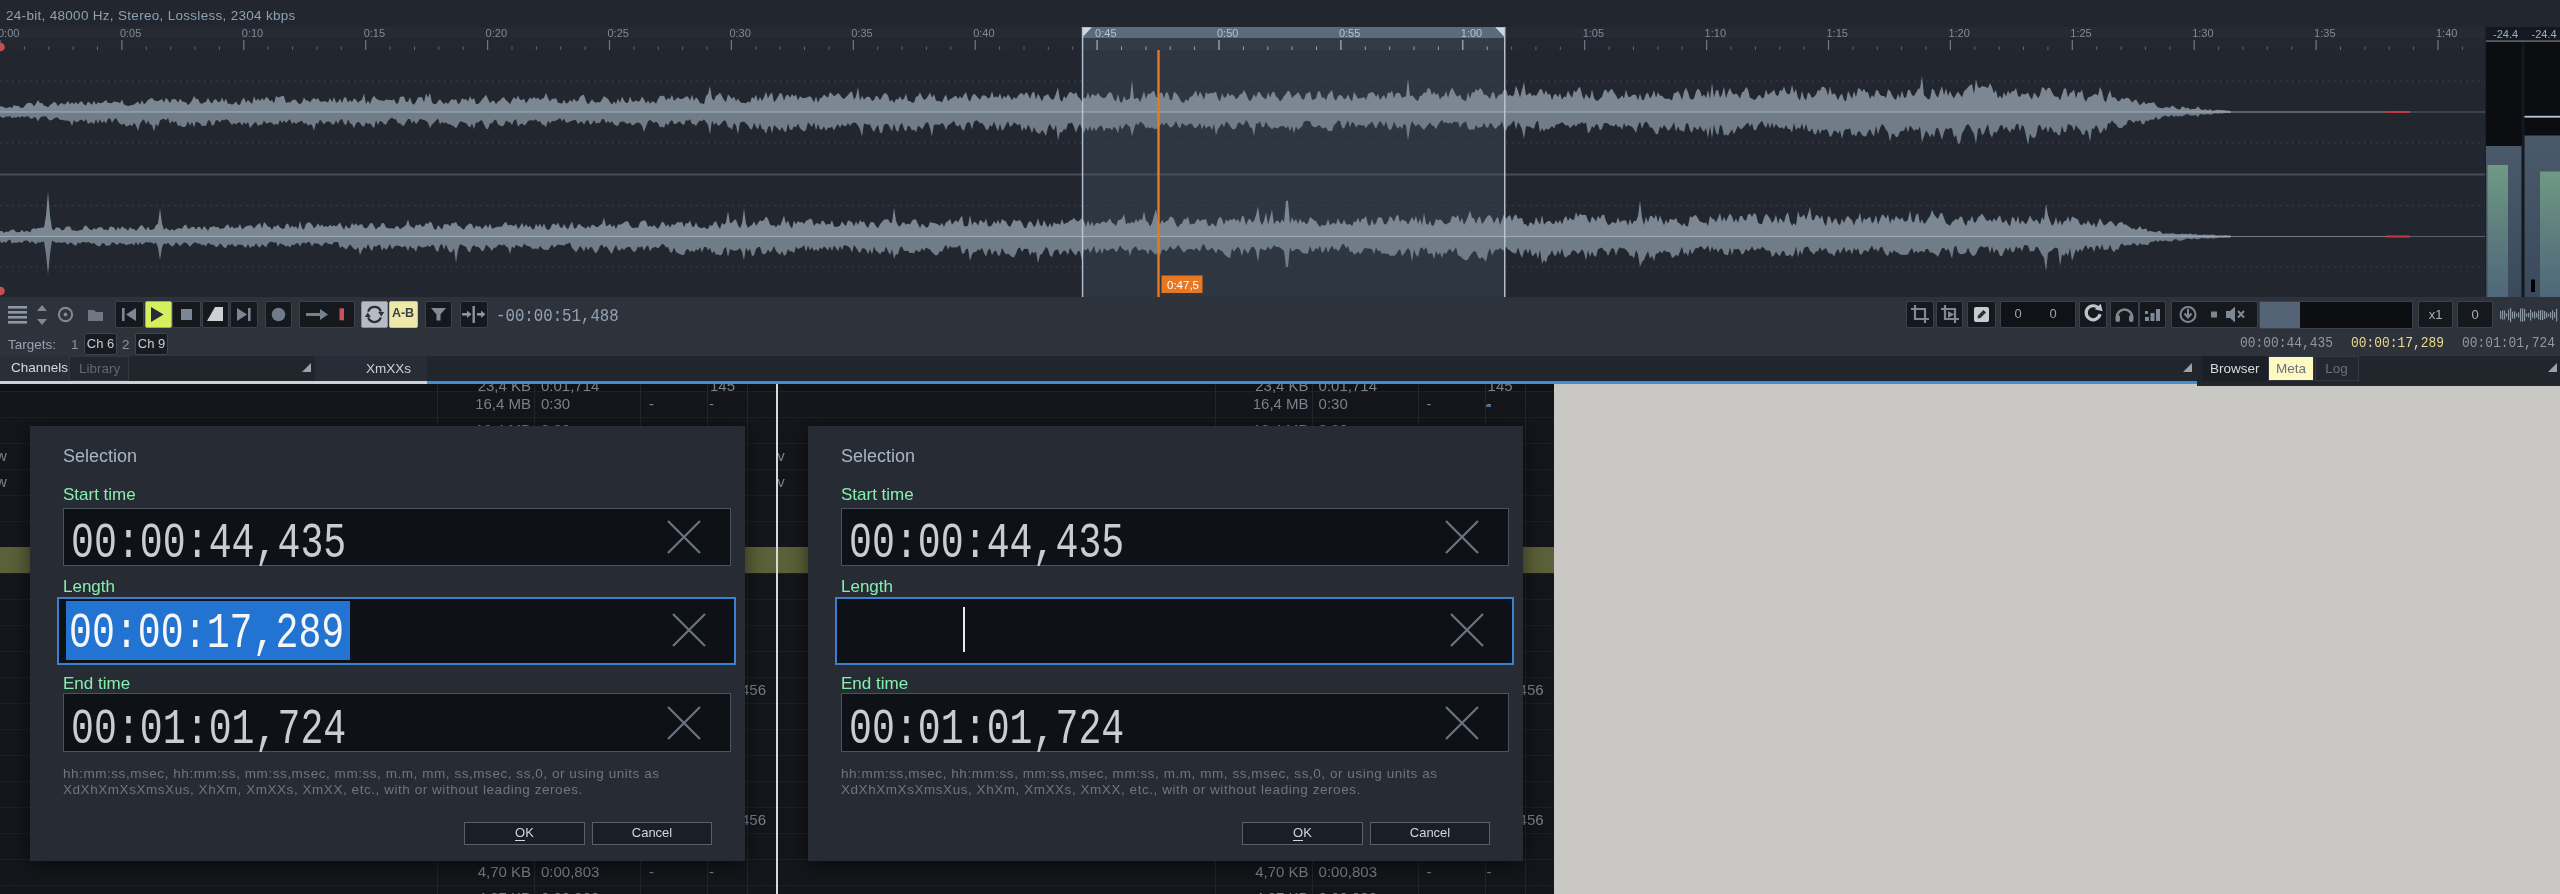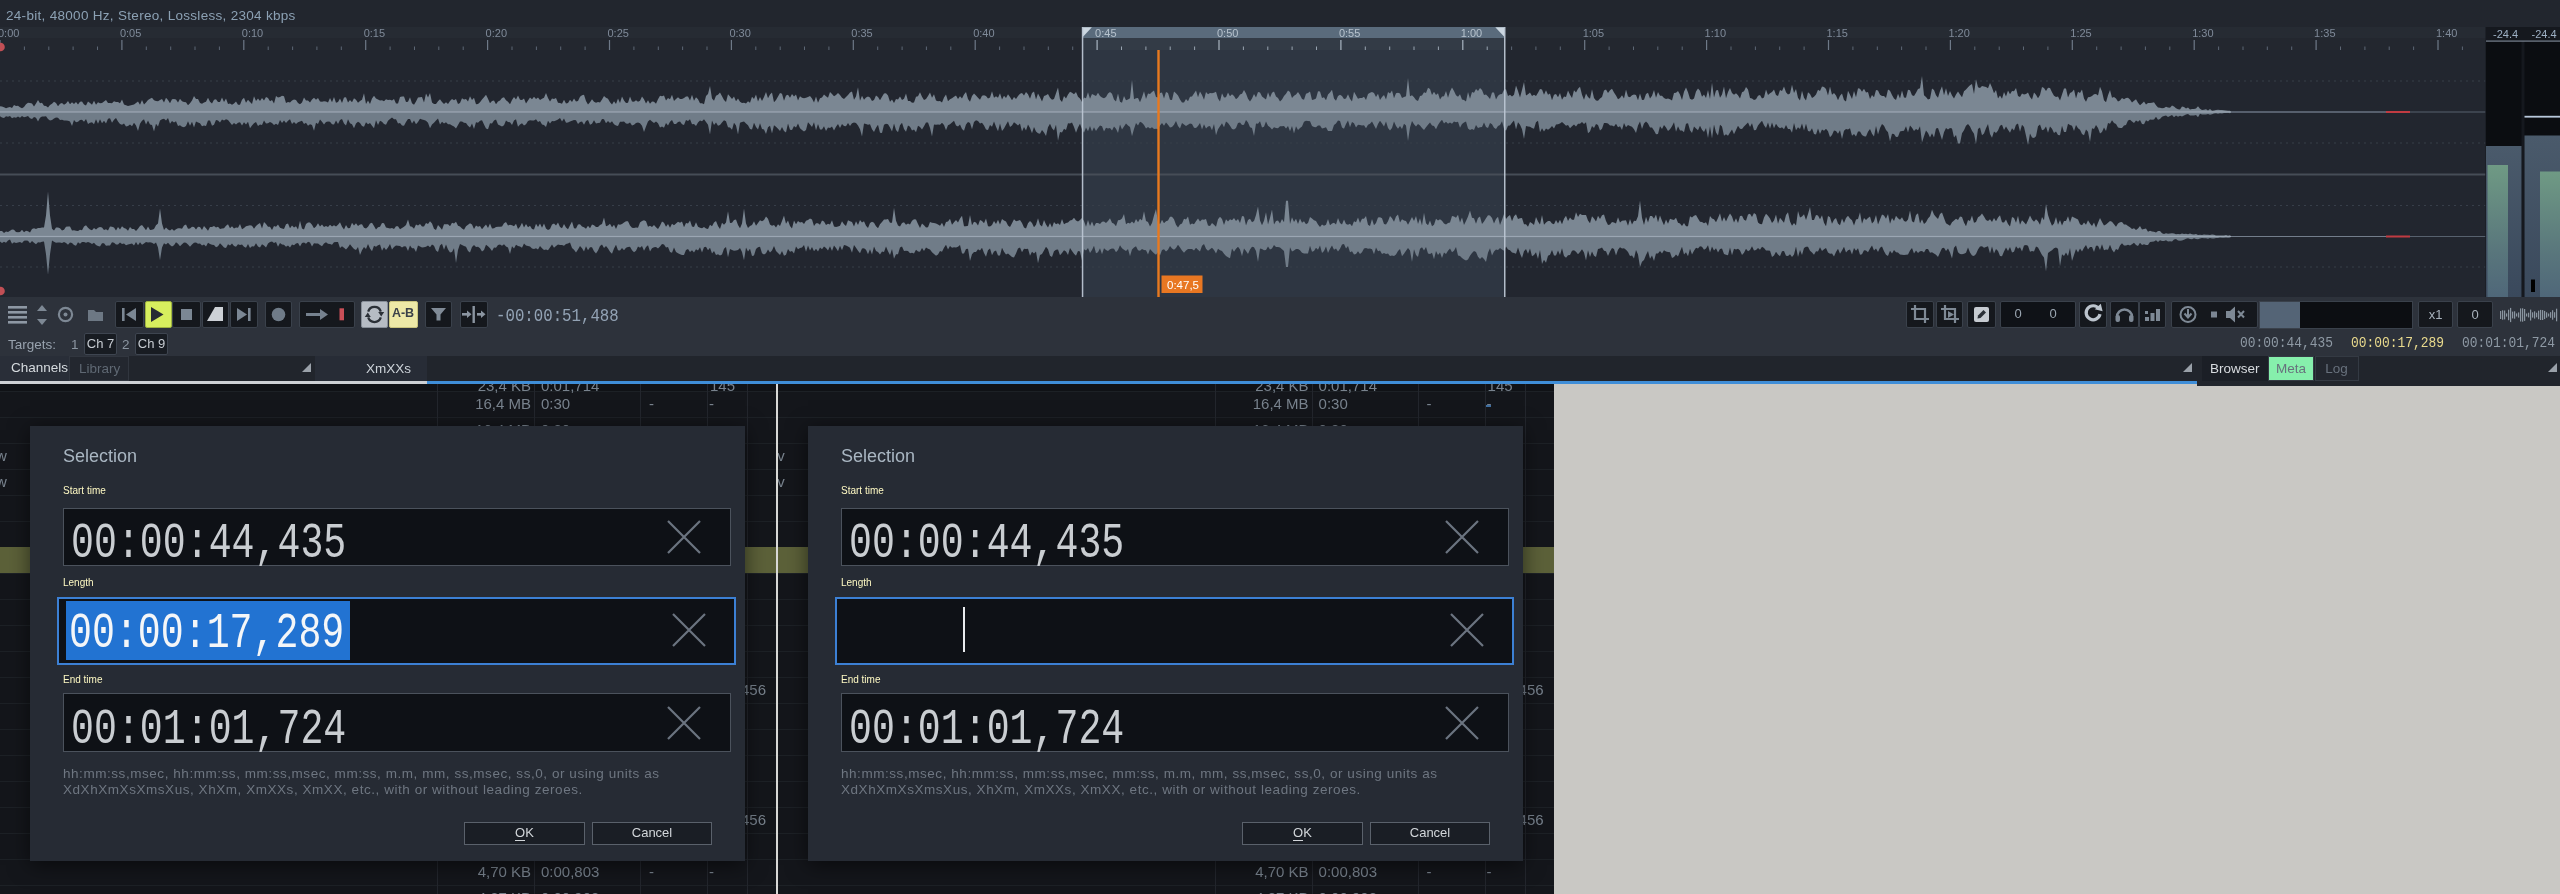--- a/index.html
+++ b/index.html
@@ -1,19 +1,19 @@
 <!DOCTYPE html>
 <html><head><meta charset="utf-8"><style>
 *{margin:0;padding:0;box-sizing:border-box}
 html,body{width:2560px;height:894px;overflow:hidden;background:#22262e;
 font-family:"Liberation Sans",sans-serif;position:relative}
 .abs{position:absolute}
 .tbtn{position:absolute;top:301px;height:26.5px;background:#15181d;border:1px solid #3a414b;border-radius:2px}
 .mono{font-family:"Liberation Mono",monospace;display:inline-block;transform-origin:0 50%}
-.lbl{position:absolute;font-size:10px;color:#fef9c3}
+.lbl{position:absolute;font-size:17px;color:#86efac}
 .inp{position:absolute;background:#0e1116;border:1px solid #4b525c}
 .bigt{font-family:"Liberation Mono",monospace;display:inline-block;transform:scaleX(0.757);
 transform-origin:0 50%;font-size:50.5px;color:#c9cdd1;white-space:pre}
 .btn{position:absolute;height:23px;background:#1a1e25;border:1px solid #5a616b;
 color:#d2d6da;font-size:13px;text-align:center;line-height:19px}
 .cell{position:absolute;font-size:15px;color:#78828d;line-height:26px;height:26px;white-space:pre}
 .tri{position:absolute;width:0;height:0;border-left:9px solid transparent;border-bottom:9px solid #9aa1a9}
 </style></head><body>
 <svg width="2560" height="297" style="position:absolute;left:0;top:0">
 <defs>
@@ -363,34 +363,34 @@
       <rect x="48" y="12.5" width="1.2" height="3.0" fill="#8a95a0"></rect>
       <rect x="50" y="11.1" width="1.2" height="5.7" fill="#8a95a0"></rect>
       <rect x="52" y="9.2" width="1.2" height="9.5" fill="#8a95a0"></rect>
       <rect x="54" y="11.2" width="1.2" height="5.5" fill="#8a95a0"></rect>
       <rect x="56" y="7.7" width="1.2" height="12.6" fill="#8a95a0"></rect>
     </g>
   </svg>
 <div class="abs" style="left:0;top:331px;width:2560px;height:25px;background:#2d323b"></div>
 <div class="abs" style="left:8px;top:336.5px;font-size:13.5px;color:#98a2ae">Targets:</div>
 <div class="abs" style="left:71px;top:336.5px;font-size:13.5px;color:#8b95a1">1</div>
-<div class="abs" style="left:84px;top:333px;width:33px;height:22px;background:#181c22;border:1px solid #3e4550;border-radius:2px;font-size:13px;color:#c7ccd2;text-align:center;line-height:20px">Ch 7</div>
+<div class="abs" style="left:84px;top:333px;width:33px;height:22px;background:#181c22;border:1px solid #3e4550;border-radius:2px;font-size:13px;color:#c7ccd2;text-align:center;line-height:20px">Ch 6</div>
 <div class="abs" style="left:122px;top:336.5px;font-size:13.5px;color:#8b95a1">2</div>
 <div class="abs" style="left:135px;top:333px;width:33px;height:22px;background:#181c22;border:1px solid #3e4550;border-radius:2px;font-size:13px;color:#c7ccd2;text-align:center;line-height:20px">Ch 9</div>
 <div class="abs" style="left:2240px;top:333px"><span class="mono" style="font-size:15px;color:#8e99a4;transform:scaleX(0.86)">00:00:44,435</span></div>
 <div class="abs" style="left:2351px;top:333px"><span class="mono" style="font-size:15px;color:#e9da8d;transform:scaleX(0.86)">00:00:17,289</span></div>
 <div class="abs" style="left:2462px;top:333px"><span class="mono" style="font-size:15px;color:#8e99a4;transform:scaleX(0.86)">00:01:01,724</span></div>
 <div class="abs" style="left:0;top:356px;width:2560px;height:27.5px;background:#21252c"></div>
 <div class="abs" style="left:0;top:356px;width:69px;height:24.5px;background:#292e38;color:#d6dbdf;font-size:13.5px;line-height:24px;padding-left:11px">Channels</div>
 <div class="abs" style="left:69px;top:356px;width:60px;height:24.5px;background:#23272f;border:1px solid #31363f;color:#5f6873;font-size:13.5px;line-height:23px;padding-left:9px">Library</div>
 <div class="tri" style="left:302px;top:363px"></div>
 <div class="abs" style="left:315px;top:356px;width:112px;height:27.5px;background:#272c36;color:#ccd2d8;font-size:13.5px;line-height:25px;padding-left:51px">XmXXs List</div>
 <div class="tri" style="left:2183px;top:363px"></div>
 <div class="abs" style="left:2202px;top:356px;width:65.5px;height:25px;background:#1b1f26;color:#d7dbdf;font-size:13.5px;line-height:25px;text-align:center">Browser</div>
-<div class="abs" style="left:2268px;top:356px;width:46px;height:25px;background:#86efac;border:1px solid #343a43;color:#68717d;font-size:13.5px;line-height:23px;text-align:center">Meta</div>
+<div class="abs" style="left:2268px;top:356px;width:46px;height:25px;background:#fef9c3;border:1px solid #343a43;color:#68717d;font-size:13.5px;line-height:23px;text-align:center">Meta</div>
 <div class="abs" style="left:2314.5px;top:356px;width:44px;height:25px;background:#23272f;border:1px solid #343a43;color:#68717d;font-size:13.5px;line-height:23px;text-align:center">Log</div>
 <div class="tri" style="left:2548px;top:363px"></div>
 <div class="abs" style="left:0;top:380.5px;width:427px;height:3px;background:#cdd0d4"></div>
 <div class="abs" style="left:427px;top:380.5px;width:1770px;height:3px;background:#3f8ed8"></div>
 <div class="abs" id="content" style="left:0;top:383.5px;width:2560px;height:510.5px;background:#14161b;overflow:hidden">
     <div class="abs" style="left:1553.5px;top:0;width:1006.5px;height:511px;background:#c9c8c4"></div>
     <div class="abs" style="left:2197px;top:0;width:363px;height:2px;background:#21252c"></div>
     <div class="abs" style="left:0;top:0;width:1553.5px;height:7.9px;background:#101216"></div>
     <div class="abs" style="left:0;top:7.9px;width:1553.5px;height:1px;background:#1d2126"></div>
     <div class="abs" style="left:0;top:33.9px;width:1553.5px;height:1px;background:#1d2126"></div>

